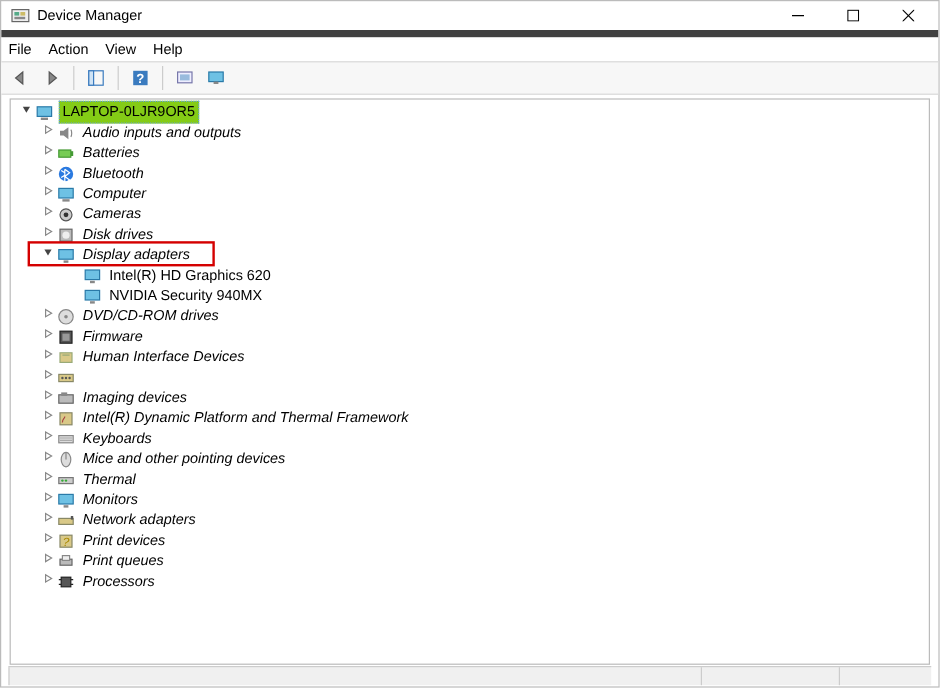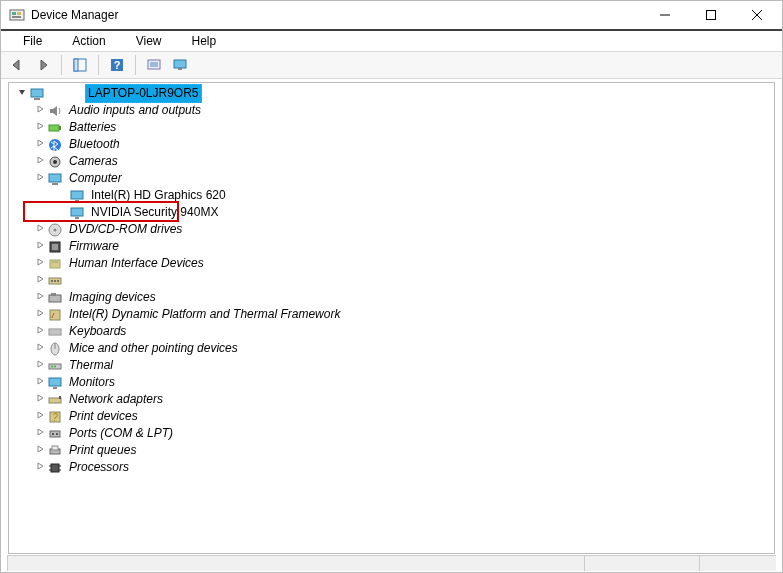--- a/index.html
+++ b/index.html
@@ -13,21 +13,21 @@
     border: 1px solid #bbb;
     overflow: hidden;
     position: relative;
   }
   
   .titlebar {
     height: 30px;
     display: flex;
     align-items: center;
     padding: 0 2px 0 8px;
-    border-bottom: 2px solid #404040;
+    border-bottom: 6px solid #404040;
   }
   .titlebar .app-icon {
     width: 16px; height: 16px; margin-right: 6px;
     display: inline-flex; align-items: center; justify-content: center;
   }
   .titlebar .title { flex: 0 0 auto; }
   .titlebar .spacer { flex: 1; }
   .win-controls { display: flex; }
   .win-btn {
     width: 46px; height: 28px;
@@ -36,21 +36,21 @@
   }
   .win-btn svg { width: 10px; height: 10px; }
   
   .menubar {
     height: 20px;
     display: flex;
     align-items: center;
     padding: 0 6px;
     gap: 14px;
   }
-  .menubar span { cursor: default; margin-left: 16px; }
+  .menubar span { cursor: default; }
   
   .toolbar {
     height: 28px;
     border-top: 1px solid #d9d9d9;
     border-bottom: 1px solid #d9d9d9;
     background: #f7f7f7;
     display: flex;
     align-items: center;
     padding: 0 4px;
     gap: 2px;
@@ -100,21 +100,21 @@
     cursor: default;
   }
   .expander.none { visibility: hidden; }
   .icon {
     width: 16px; height: 16px;
     margin-right: 4px;
     display: inline-flex; align-items: center; justify-content: center;
     flex: 0 0 16px;
   }
   .label { padding: 0 2px; }
-  .selected { background: #0ea5e9; border: 1px dotted #66a3e0; margin-left: 36px; }
+  .selected { background: #84cc16; border: 1px dotted #66a3e0; }
   .indent-0 { padding-left: 2px; }
   .indent-1 { padding-left: 20px; font-style: italic; }
   .indent-2 { padding-left: 42px; }
   .highlight-box {
     border: 2px solid #d40000;
     position: absolute;
     pointer-events: none;
   }
   
   .statusbar {
@@ -260,37 +260,61 @@
           </svg>
         </span>
         <span class="label">Bluetooth</span>
       </div>
       <div class="node indent-1">
         <span class="expander "><svg width="10" height="10" viewBox="0 0 10 10">
             <path d="M3 2 L8 5 L3 8 Z" fill="none" stroke="#888"></path>
           </svg></span>
         <span class="icon">
           <svg width="16" height="16" viewBox="0 0 16 16">
+            <rect x="2" y="3" width="12" height="8" fill="#6ec1e4" stroke="#2a7aa8"></rect>
+            <rect x="5" y="12" width="6" height="2" fill="#888"></rect>
+          </svg>
+        </span>
+        <span class="label">Computer</span>
+      </div>
+      <div class="node indent-1">
+        <span class="expander "><svg width="10" height="10" viewBox="0 0 10 10">
+            <path d="M3 2 L8 5 L3 8 Z" fill="none" stroke="#888"></path>
+          </svg></span>
+        <span class="icon">
+          <svg width="16" height="16" viewBox="0 0 16 16">
             <circle cx="8" cy="8" r="5" fill="#ccc" stroke="#555"></circle>
             <circle cx="8" cy="8" r="2" fill="#333"></circle>
           </svg>
         </span>
         <span class="label">Cameras</span>
       </div>
       <div class="node indent-1">
         <span class="expander "><svg width="10" height="10" viewBox="0 0 10 10">
             <path d="M3 2 L8 5 L3 8 Z" fill="none" stroke="#888"></path>
           </svg></span>
         <span class="icon">
           <svg width="16" height="16" viewBox="0 0 16 16">
+            <rect x="3" y="3" width="10" height="10" fill="#bbb" stroke="#666"></rect>
+            <circle cx="8" cy="8" r="3" fill="#eee"></circle>
+          </svg>
+        </span>
+        <span class="label">Disk drives</span>
+      </div>
+      <div class="node indent-1">
+        <span class="expander "><svg width="10" height="10" viewBox="0 0 10 10">
+            <path d="M2 3 L8 3 L5 8 Z" fill="#444"></path>
+          </svg></span>
+        <span class="icon">
+          <svg width="16" height="16" viewBox="0 0 16 16">
             <rect x="2" y="3" width="12" height="8" fill="#6ec1e4" stroke="#2a7aa8"></rect>
-            <rect x="5" y="12" width="6" height="2" fill="#888"></rect>
-          </svg>
-        </span>
-        <span class="label">Computer</span>
+            <rect x="6" y="12" width="4" height="2" fill="#888"></rect>
+          </svg>
+        </span>
+        <span class="label">Display adapters</span>
       </div>
       <div class="node indent-2">
         <span class="expander none"></span>
         <span class="icon">
           <svg width="16" height="16" viewBox="0 0 16 16">
             <rect x="2" y="3" width="12" height="8" fill="#6ec1e4" stroke="#2a7aa8"></rect>
             <rect x="6" y="12" width="4" height="2" fill="#888"></rect>
           </svg>
         </span>
         <span class="label">Intel(R) HD Graphics 620</span>
@@ -444,33 +468,20 @@
         <span class="expander "><svg width="10" height="10" viewBox="0 0 10 10">
             <path d="M3 2 L8 5 L3 8 Z" fill="none" stroke="#888"></path>
           </svg></span>
         <span class="icon">
           <svg width="16" height="16" viewBox="0 0 16 16">
             <rect x="3" y="3" width="10" height="10" fill="#d9c988" stroke="#886"></rect>
             <text x="8" y="12" font-size="10" fill="#a80" text-anchor="middle">?</text>
           </svg>
         </span>
         <span class="label">Print devices</span>
-      </div>
-      <div class="node indent-1">
-        <span class="expander "><svg width="10" height="10" viewBox="0 0 10 10">
-            <path d="M3 2 L8 5 L3 8 Z" fill="none" stroke="#888"></path>
-          </svg></span>
-        <span class="icon">
-          <svg width="16" height="16" viewBox="0 0 16 16">
-            <rect x="3" y="5" width="10" height="6" fill="#bbb" stroke="#666"></rect>
-            <circle cx="6" cy="8" r="1" fill="#333"></circle>
-            <circle cx="10" cy="8" r="1" fill="#333"></circle>
-          </svg>
-        </span>
-        <span class="label">Ports (COM &amp; LPT)</span>
       </div>
       <div class="node indent-1">
         <span class="expander "><svg width="10" height="10" viewBox="0 0 10 10">
             <path d="M3 2 L8 5 L3 8 Z" fill="none" stroke="#888"></path>
           </svg></span>
         <span class="icon">
           <svg width="16" height="16" viewBox="0 0 16 16">
             <rect x="3" y="6" width="10" height="5" fill="#bbb" stroke="#666"></rect>
             <rect x="5" y="3" width="6" height="4" fill="#eee" stroke="#888"></rect>
           </svg>

